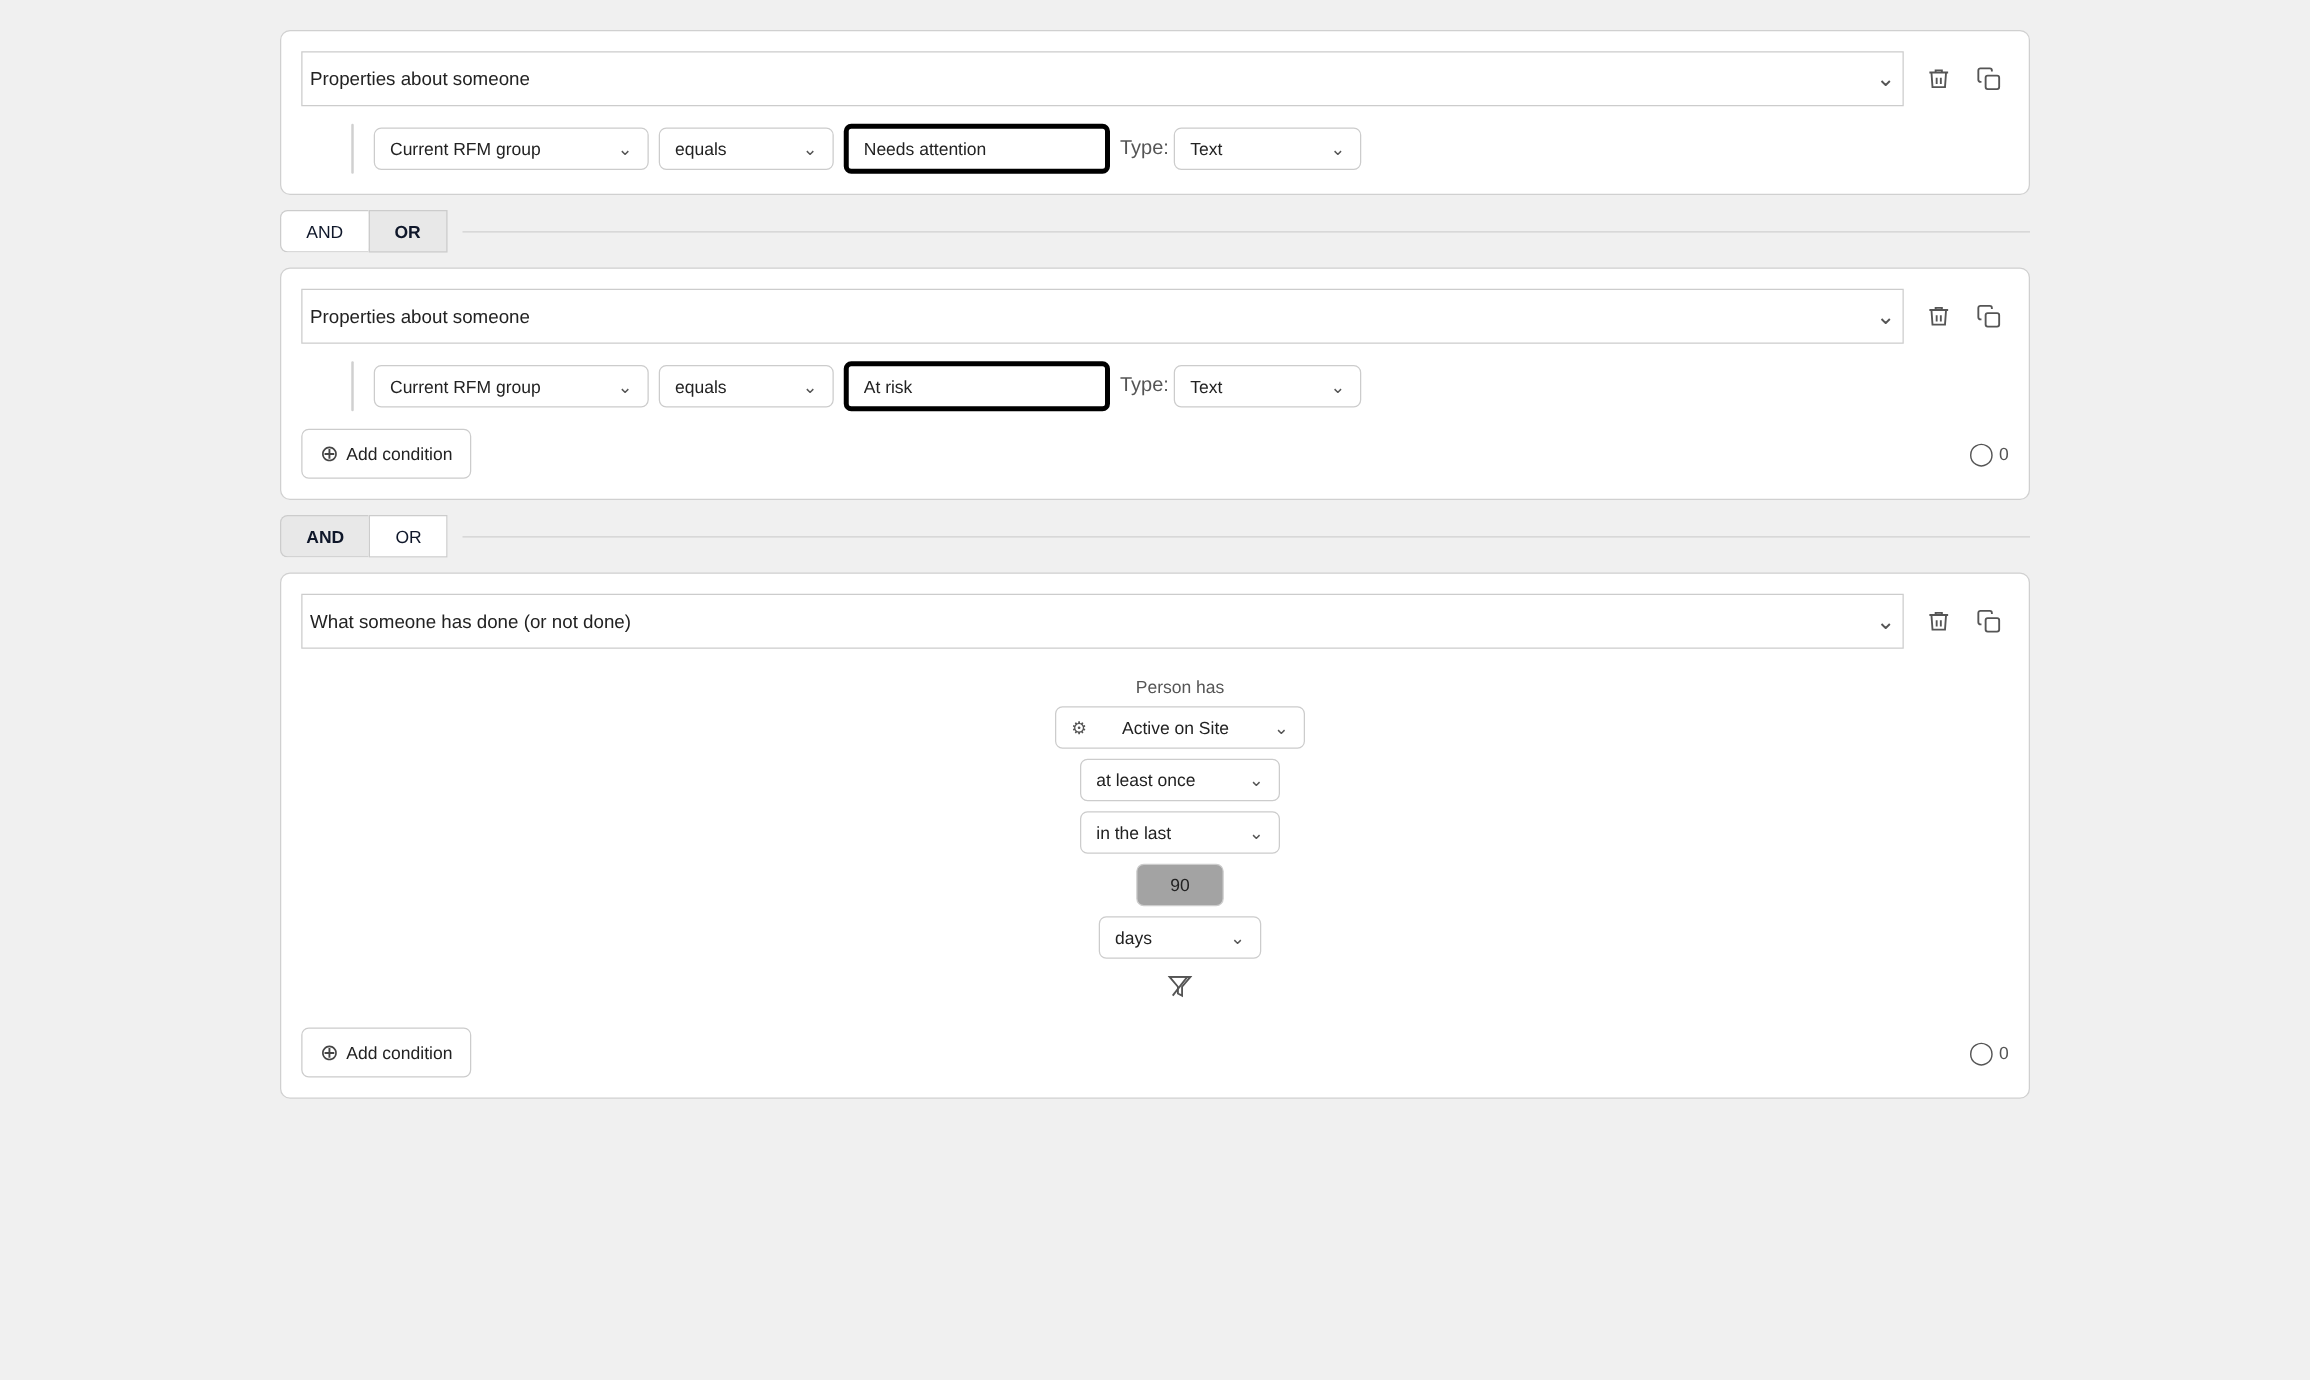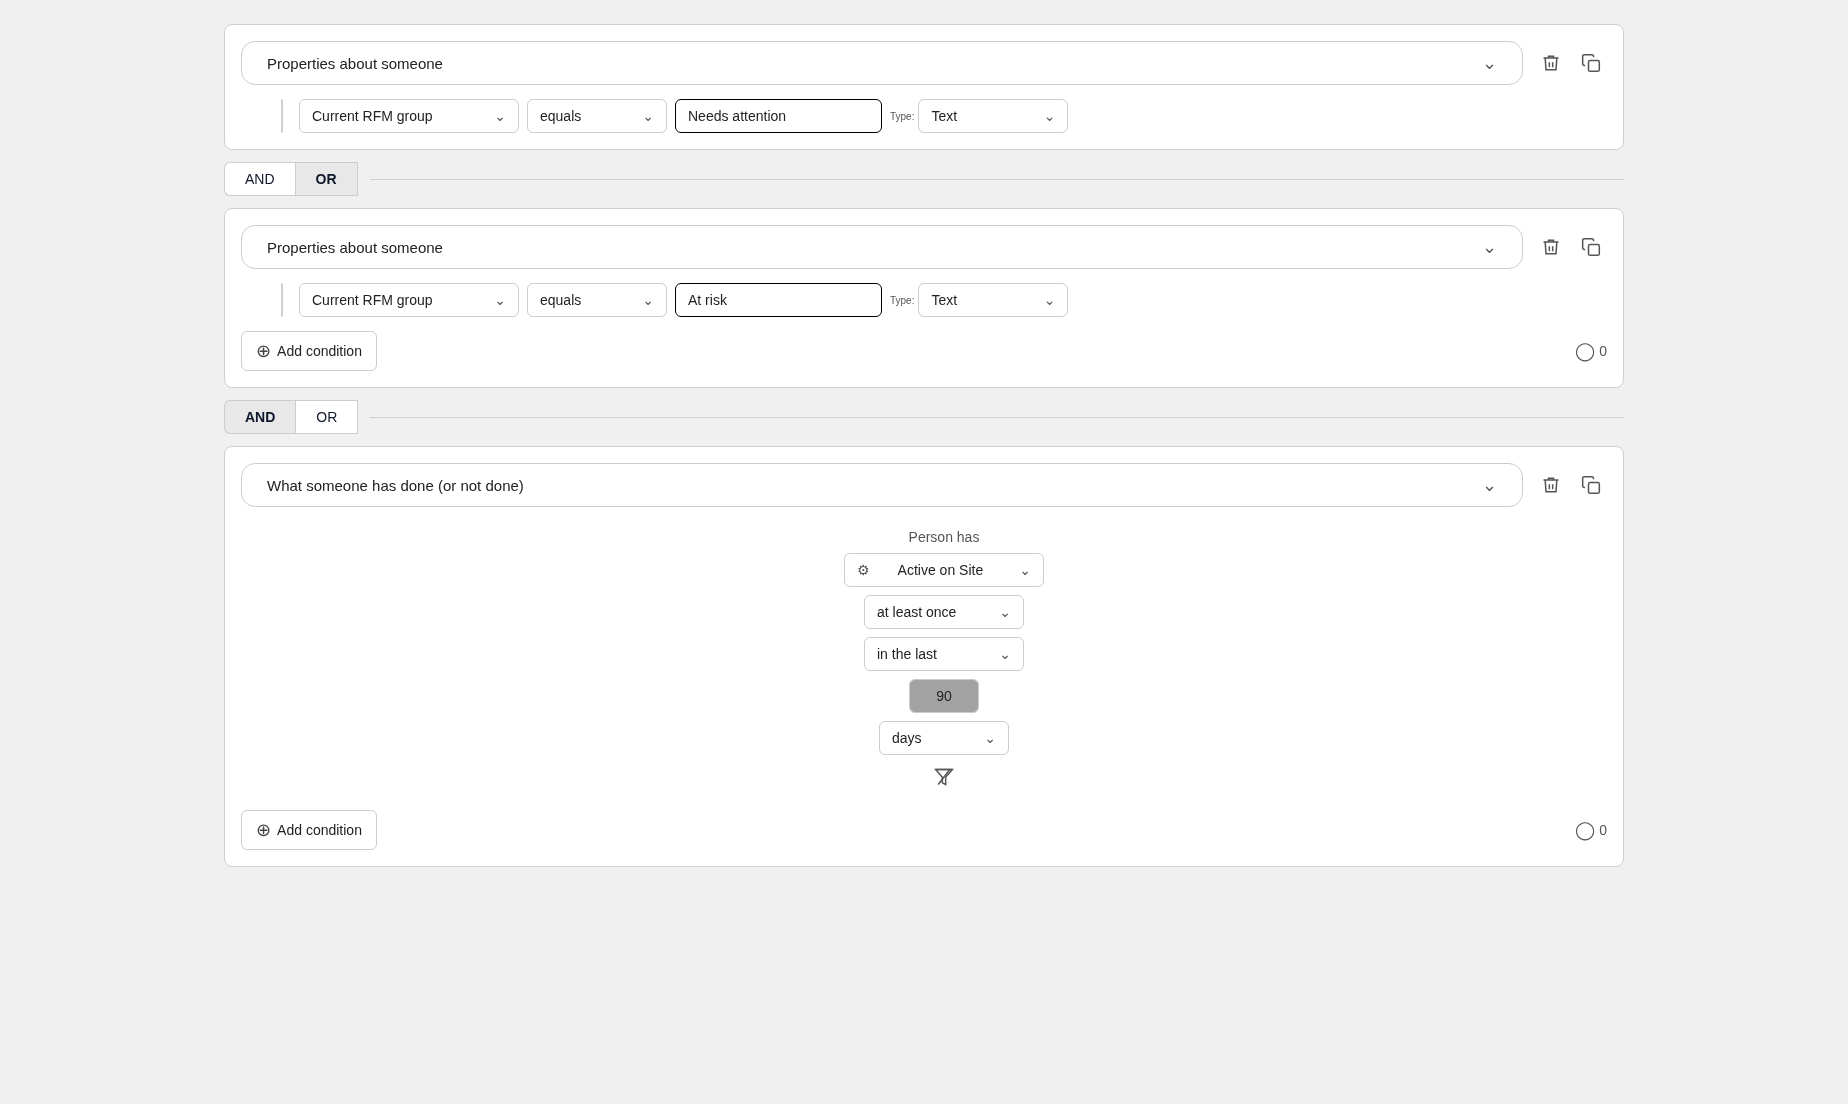--- a/index.html
+++ b/index.html
@@ -42,22 +42,22 @@
       flex: 1;
     }
 
     .group-title-select {
       display: flex;
       align-items: center;
       justify-content: space-between;
       width: 100%;
       background: #fff;
       border: 1px solid #ccc;
-      border-radius: 14px;
-      padding: 10px 25px;
+      border-radius: 0;
+      padding: 10px 6px;
       cursor: pointer;
       font-size: 15px;
       color: #222;
     }
 
     .group-title-select .chevron {
       font-size: 18px;
       color: #555;
     }
 
@@ -119,28 +119,28 @@
     }
 
     .select-rfm { min-width: 220px; }
     .select-equals { min-width: 140px; }
     .select-type-container {
       display: inline-flex;
       align-items: center;
       gap: 4px;
     }
     .type-label {
-      font-size: 10px;
+      font-size: 16px;
       color: #555;
       white-space: nowrap;
     }
     .select-type { min-width: 150px; }
 
     .value-input {
-      border: 1px solid #000000;
+      border: 4px solid #000000;
       border-radius: 6px;
       padding: 8px 12px;
       font-size: 14px;
       color: #222;
       background: #fff;
       min-width: 200px;
     }
 
     
     .and-or-row {

